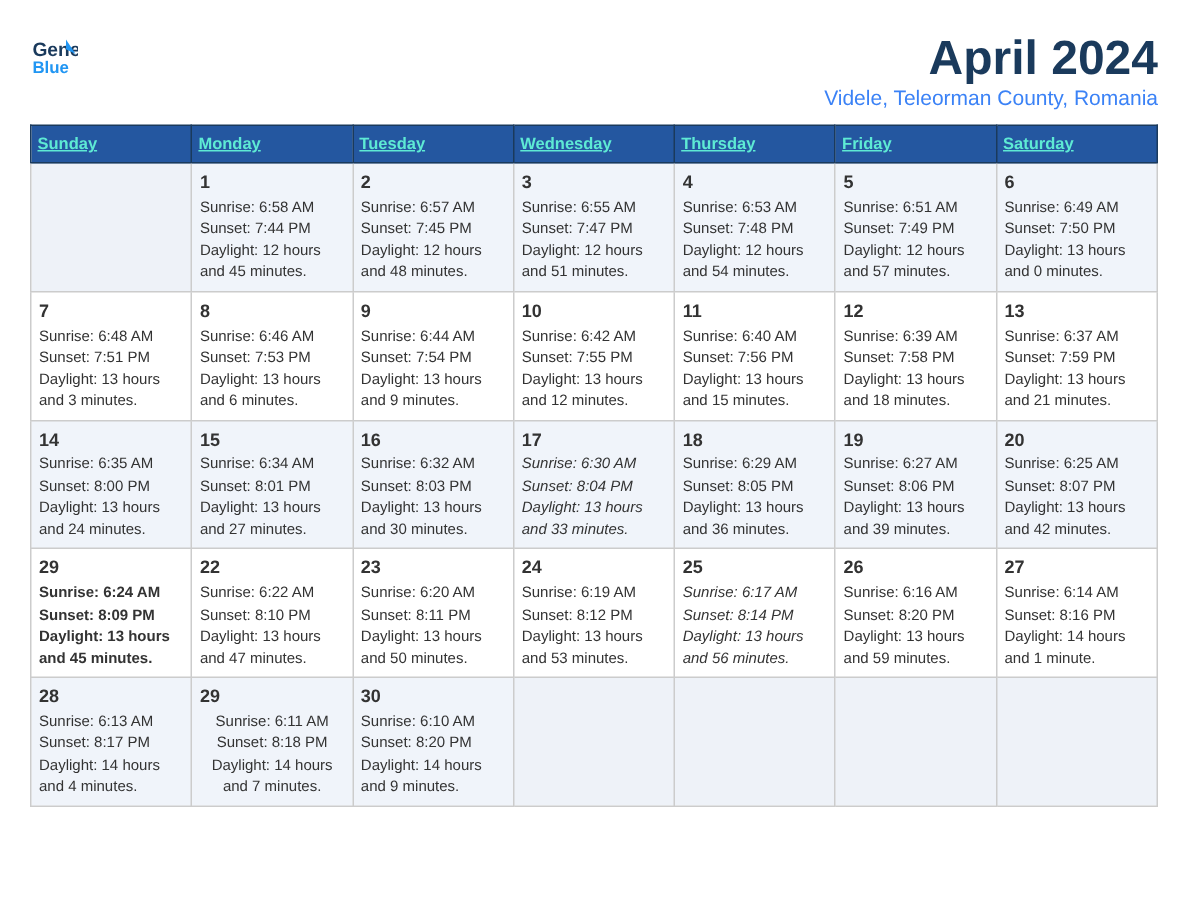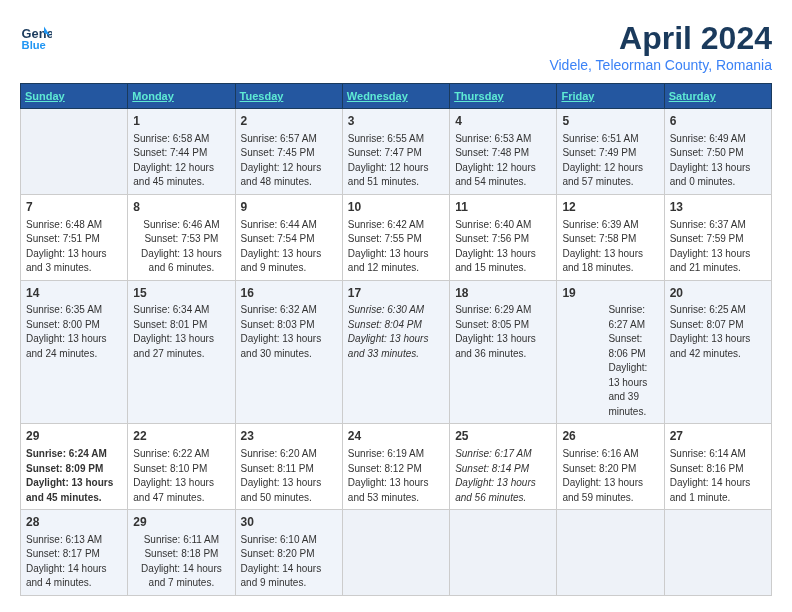--- a/index.html
+++ b/index.html
@@ -161,21 +161,21 @@
       <tr>
         <td>
           <span class="day-num">7</span>
           <div class="day-info" style="white-space: pre-line;">Sunrise: 6:48 AM
 Sunset: 7:51 PM
 Daylight: 13 hours
 and 3 minutes.</div>
         </td>
         <td>
           <span class="day-num">8</span>
-          <div class="day-info" style="white-space: pre-line; text-align: center;">Sunrise: 6:46 AM
+          <div class="day-info" style="white-space: pre-line;">Sunrise: 6:46 AM
 Sunset: 7:53 PM
 Daylight: 13 hours
 and 6 minutes.</div>
         </td>
         <td>
           <span class="day-num">9</span>
           <div class="day-info" style="white-space: pre-line;">Sunrise: 6:44 AM
 Sunset: 7:54 PM
 Daylight: 13 hours
 and 9 minutes.</div>
@@ -240,21 +240,21 @@
         </td>
         <td>
           <span class="day-num">18</span>
           <div class="day-info" style="white-space: pre-line;">Sunrise: 6:29 AM
 Sunset: 8:05 PM
 Daylight: 13 hours
 and 36 minutes.</div>
         </td>
         <td>
           <span class="day-num">19</span>
-          <div class="day-info" style="white-space: pre-line; margin-left: 46px;">Sunrise: 6:27 AM
+          <div class="day-info" style="white-space: pre-line;">Sunrise: 6:27 AM
 Sunset: 8:06 PM
 Daylight: 13 hours
 and 39 minutes.</div>
         </td>
         <td>
           <span class="day-num">20</span>
           <div class="day-info" style="white-space: pre-line;">Sunrise: 6:25 AM
 Sunset: 8:07 PM
 Daylight: 13 hours
 and 42 minutes.</div>

